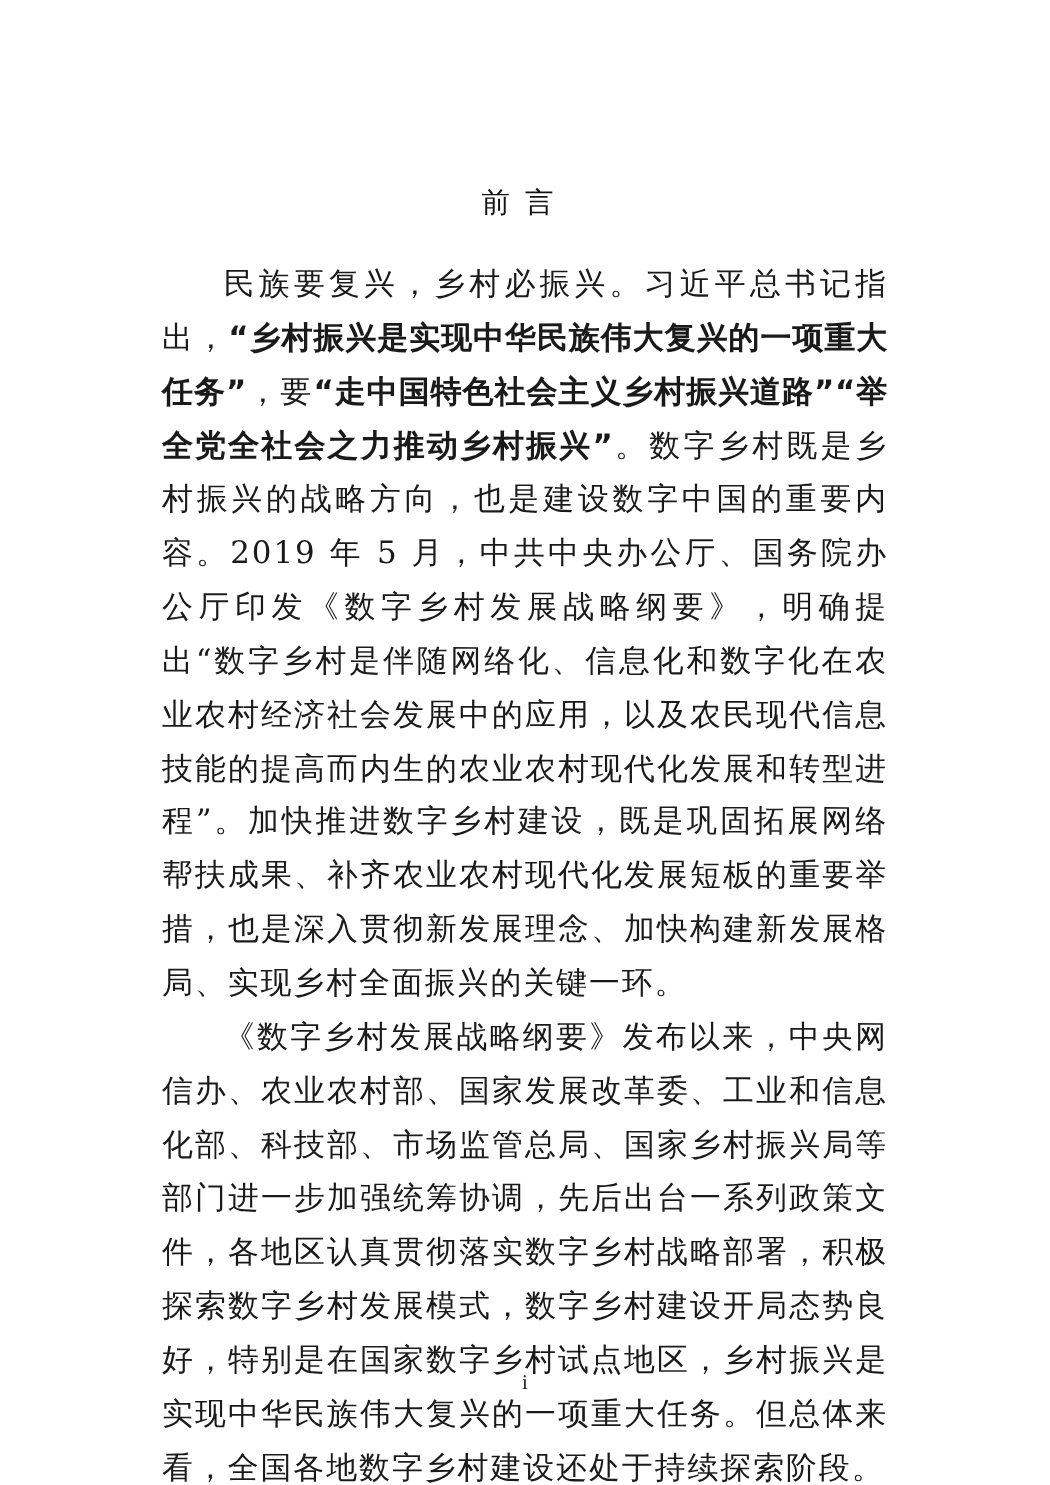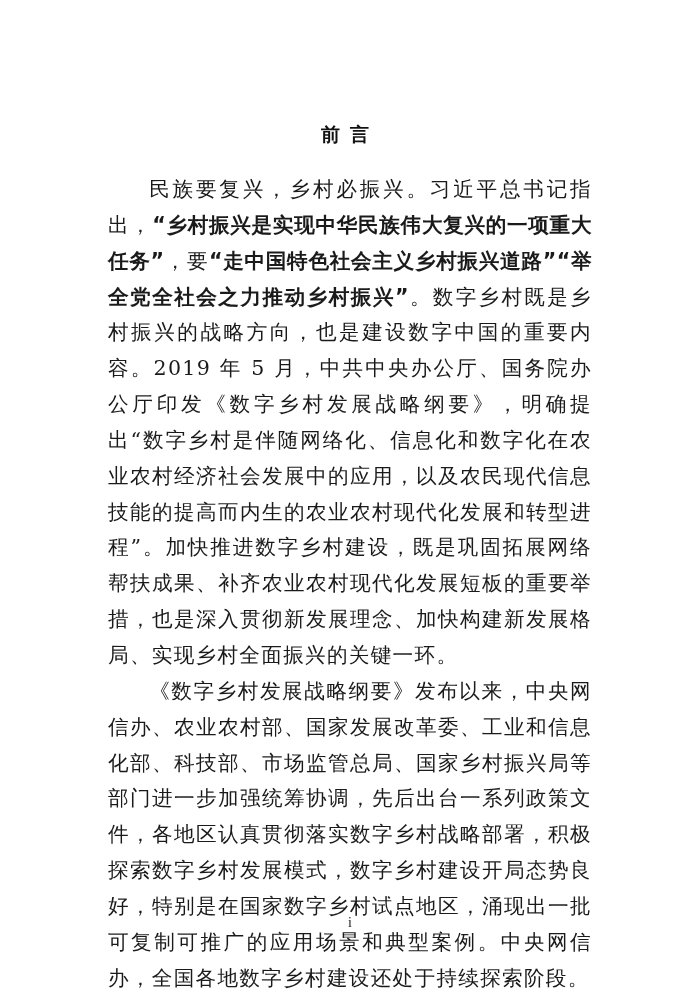--- a/index.html
+++ b/index.html
@@ -1,34 +1,34 @@
 <!DOCTYPE html>
 <html><head>
 <meta charset="utf-8">
 <style>
   html, body { margin:0; padding:0; background:#ffffff; }
   body { width:700px; height:990px; position:relative; overflow:hidden;
          font-family:"DejaVu Serif", "Liberation Serif", serif; color:#1a1a1a; }
   .page { position:absolute; left:0; top:0; width:700px; height:990px; background:#fff; }
   .title { position:absolute; top:122px; left:0; width:700px; text-align:center;
-           font-family:"DejaVu Sans", "Liberation Sans", sans-serif; font-weight:bold;
+           font-family:"DejaVu Sans", "Liberation Sans", sans-serif; font-weight:normal;
            font-size:19px; letter-spacing:10px; color:#111; }
   .body-text { position:absolute; left:108px; top:172px; width:484px;
                font-size:20.6px; line-height:35.85px; text-align:justify; letter-spacing:1.3px; }
   .para { margin:0; text-indent:2em; }
   .bold { font-family:"DejaVu Sans", "Liberation Sans", sans-serif; font-weight:bold; letter-spacing:0.5px; }
   .page-num { position:absolute; top:915px; left:0; width:700px; text-align:center;
               font-family:"Liberation Serif", serif; font-size:14px; color:#222; }
 </style>
 </head>
 <body>
 
 <div class="page">
   <div class="title">前言</div>
 
   <div class="body-text">
     <p class="para"><span>民族要复兴，乡村必振兴。习近平总书记指出，</span><span class="bold">“乡村振兴是实现中华民族伟大复兴的一项重大任务”</span><span>，要</span><span class="bold">“走中国特色社会主义乡村振兴道路”“举全党全社会之力推动乡村振兴”</span><span>。数字乡村既是乡村振兴的战略方向，也是建设数字中国的重要内容。2019 年 5 月，中共中央办公厅、国务院办公厅印发《数字乡村发展战略纲要》，明确提出“数字乡村是伴随网络化、信息化和数字化在农业农村经济社会发展中的应用，以及农民现代信息技能的提高而内生的农业农村现代化发展和转型进程”。加快推进数字乡村建设，既是巩固拓展网络帮扶成果、补齐农业农村现代化发展短板的重要举措，也是深入贯彻新发展理念、加快构建新发展格局、实现乡村全面振兴的关键一环。</span></p>
-    <p class="para"><span>《数字乡村发展战略纲要》发布以来，中央网信办、农业农村部、国家发展改革委、工业和信息化部、科技部、市场监管总局、国家乡村振兴局等部门进一步加强统筹协调，先后出台一系列政策文件，各地区认真贯彻落实数字乡村战略部署，积极探索数字乡村发展模式，数字乡村建设开局态势良好，特别是在国家数字乡村试点地区，涌现出一批可复制可推广的应用场景和典型案例。中央网信办，全国各地数字乡村建设还处于持续探索阶段。</span></p>
+    <p class="para"><span>《数字乡村发展战略纲要》发布以来，中央网信办、农业农村部、国家发展改革委、工业和信息化部、科技部、市场监管总局、国家乡村振兴局等部门进一步加强统筹协调，先后出台一系列政策文件，各地区认真贯彻落实数字乡村战略部署，积极探索数字乡村发展模式，数字乡村建设开局态势良好，特别是在国家数字乡村试点地区，乡村振兴是实现中华民族伟大复兴的一项重大任务。但总体来看，全国各地数字乡村建设还处于持续探索阶段。</span></p>
 
   </div>
 
   <div class="page-num">i</div>
 </div>
 
 </body></html>

